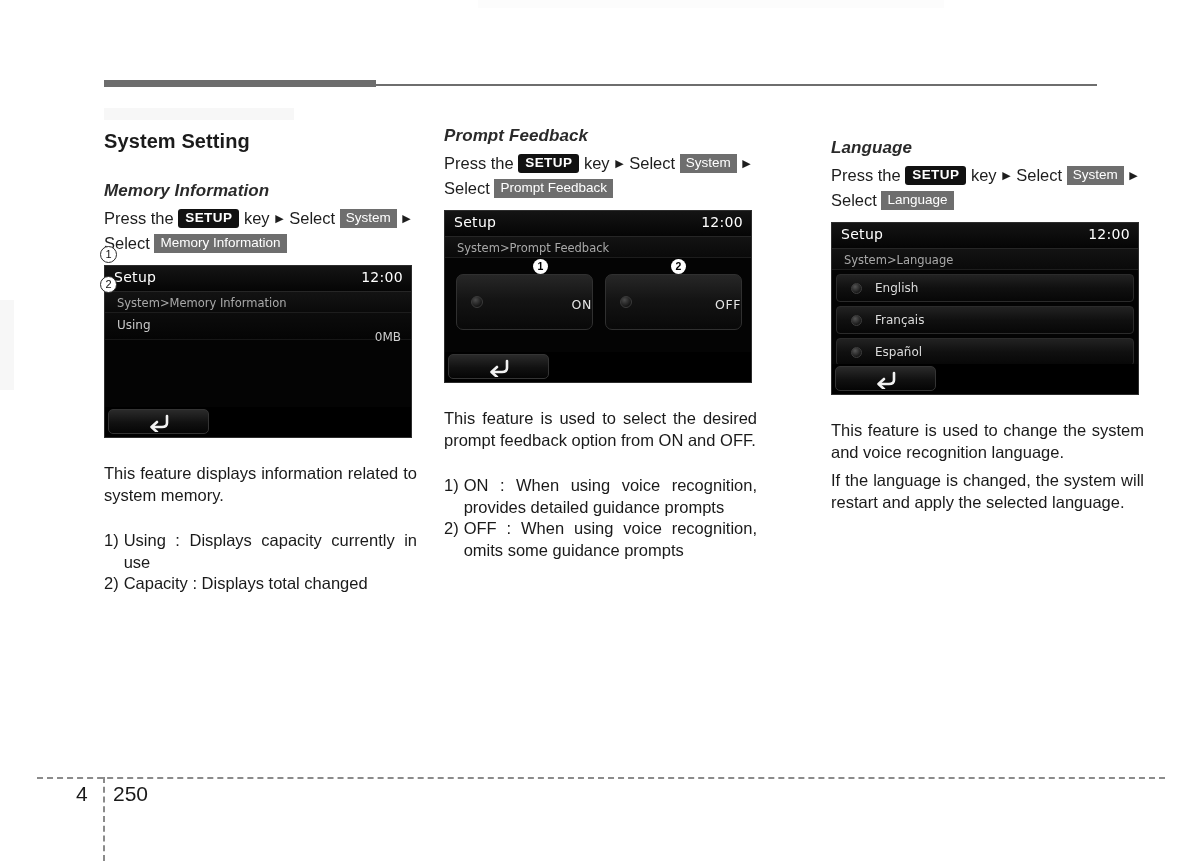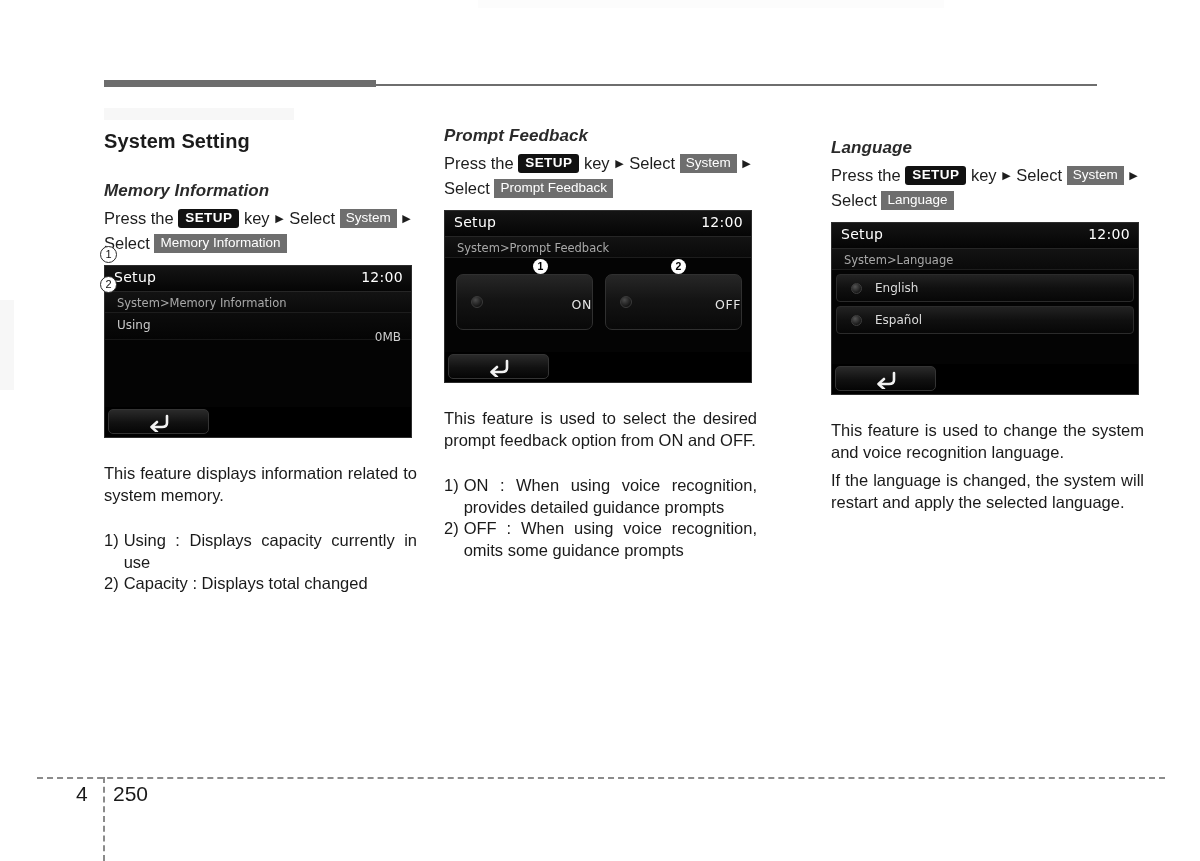--- a/index.html
+++ b/index.html
@@ -529,20 +529,24 @@
         <div class="screen-clock">12:00</div>
       </div>
       <div class="screen-crumb">System&gt;Language</div>
 
       <div class="lang-row">
         <span class="lang-radio"></span>
         <span class="lang-label">English</span>
       </div>
       <div class="lang-row">
         <span class="lang-radio"></span>
+        <span class="lang-label">Français</span>
+      </div>
+      <div class="lang-row">
+        <span class="lang-radio"></span>
         <span class="lang-label">Español</span>
       </div>
 
       <div class="backbar">
         <div class="backbtn">
           <svg width="26" height="19" viewBox="0 0 26 19">
             <path d="M21 3 L21 10 Q21 14 16 14 L7 14" stroke="#f2f2f2" stroke-width="2.6" fill="none" stroke-linecap="round"></path>
             <path d="M11 9 L5.5 14 L11 19" stroke="#f2f2f2" stroke-width="2.6" fill="none" stroke-linecap="round" stroke-linejoin="round"></path>
           </svg>
         </div>

